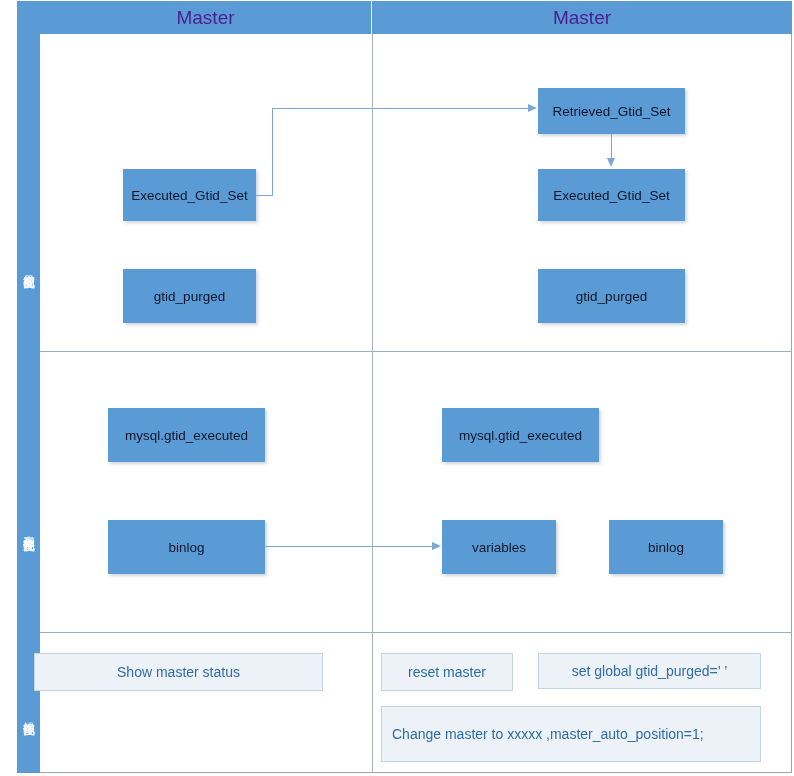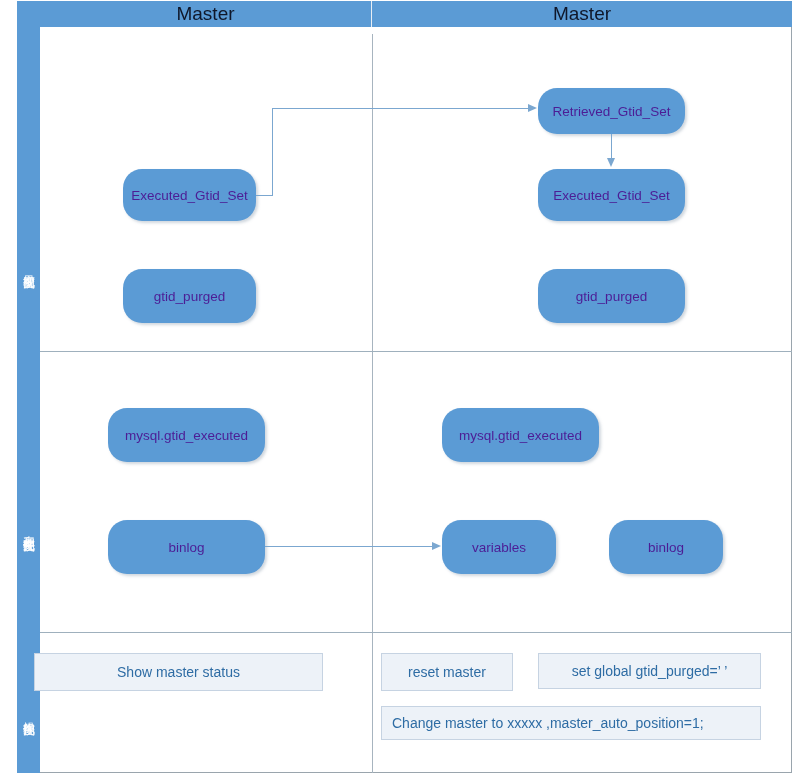--- a/index.html
+++ b/index.html
@@ -54,23 +54,23 @@
     white-space: nowrap;
     display: flex;
     align-items: center;
     justify-content: center;
   }
 
   
   .col-header {
     position: absolute;
     top: 1px;
-    height: 26px;
+    height: 33px;
     background: #5b9bd5;
-    color: #0f172a;
+    color: #4c1d95;
     font-size: 19px;
     display: flex;
     align-items: center;
     justify-content: center;
     box-sizing: border-box;
   }
   .col-header.master { left: 40px; width: 332px; border-right: 1px solid #e8eef4; }
   .col-header.slave  { left: 372px; width: 420px; }
 
   
@@ -85,29 +85,28 @@
     left: 40px;
     width: 752px;
     height: 1px;
     background: #9fb0bd;
   }
 
   
   .node {
     position: absolute;
     background: #5b9bd5;
-    color: #4c1d95;
+    color: #0f172a;
     font-size: 13.5px;
     display: flex;
     align-items: center;
     justify-content: center;
     text-align: center;
     box-sizing: border-box;
     box-shadow: 2px 2px 3px rgba(120,140,160,0.35);
-    border-radius: 19px;
   }
 
   
   .cmd {
     position: absolute;
     background: #edf2f8;
     border: 1px solid #c6d3e2;
     color: #2e6ca4;
     font-size: 14px;
     display: flex;
@@ -193,15 +192,15 @@
   <div class="seg h" style="left:265px;top:546px;width:168px;"></div>
   <div class="arrow-r" style="left:432px;top:542px;"></div>
 
   <div class="cmd" style="left:34px;top:653px;width:289px;height:38px;">Show master status</div>
 
 
   <div class="cmd" style="left:381px;top:653px;width:132px;height:38px;">reset master</div>
 
   <div class="cmd" style="left:538px;top:653px;width:223px;height:36px;">set global gtid_purged=’    ’</div>
 
-  <div class="cmd left-align" style="left:381px;top:706px;width:380px;height:34px;">Change master to xxxxx ,master_auto_position=1;</div>
+  <div class="cmd left-align" style="left:381px;top:706px;width:380px;height:56px;">Change master to xxxxx ,master_auto_position=1;</div>
 
 </div>
 
 </body></html>

